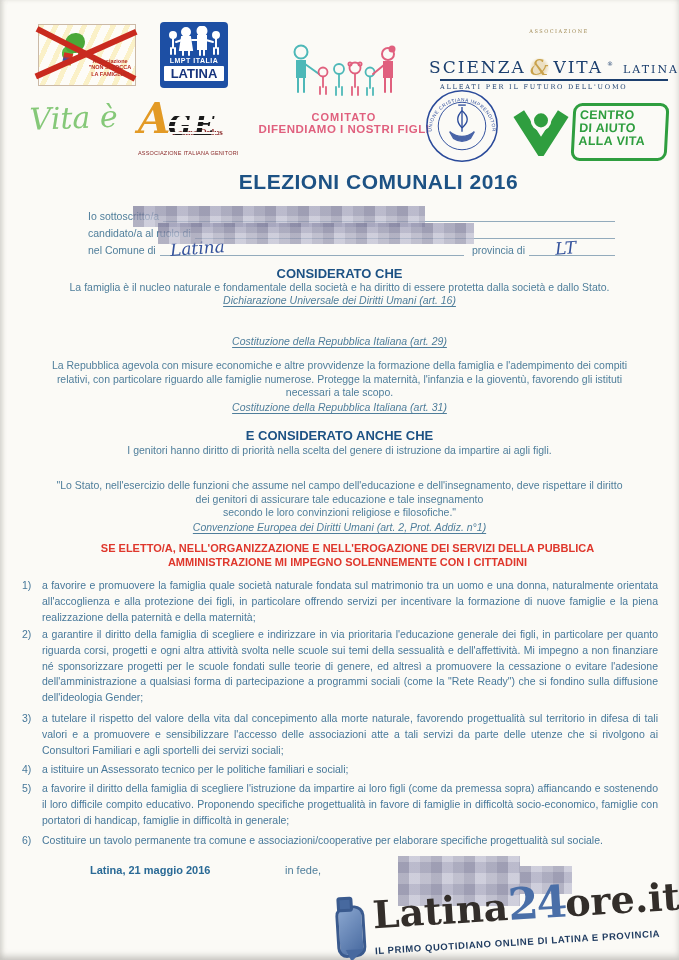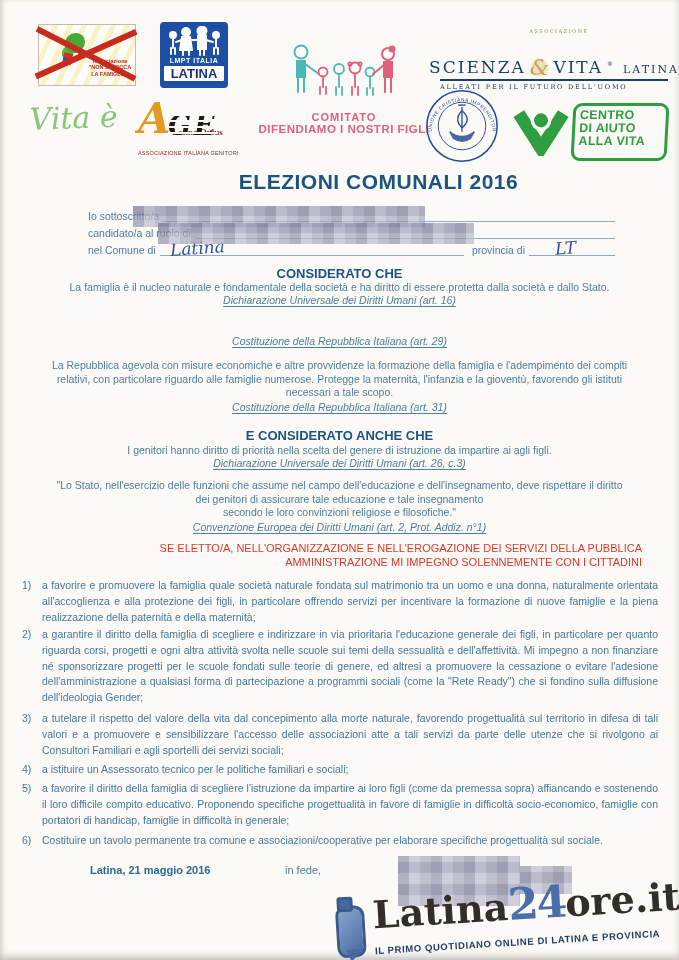--- a/index.html
+++ b/index.html
@@ -71,22 +71,22 @@
   .flabel{white-space:nowrap;padding-right:4px;}
   .fline{flex:1;border-bottom:1px solid #93abbc;height:15px;position:relative;}
   .fline.short{flex:0 0 86px;}
   .hand{position:absolute;left:10px;bottom:-3px;font-family:"DejaVu Serif",serif;font-style:italic;
        font-size:17px;color:#33519b;transform:rotate(-4deg);}
   .h1{position:absolute;left:0;width:100%;text-align:center;color:#1d5284;font-size:13px;font-weight:bold;}
   .para{position:absolute;left:20px;width:639px;text-align:center;color:#4f7e9b;font-size:10.5px;
        line-height:13.5px;white-space:pre-line;}
   .cite{position:absolute;left:20px;width:639px;text-align:center;color:#4f7e9b;font-size:10.5px;
        font-style:italic;text-decoration:underline;text-underline-offset:2px;}
-  .alert{position:absolute;left:3px;width:639px;text-align:right;color:#df372c;font-size:11px;
-       font-weight:normal;line-height:14px;white-space:pre-line;}
+  .alert{position:absolute;left:28px;width:639px;text-align:center;color:#df372c;font-size:11px;
+       font-weight:bold;line-height:14px;white-space:pre-line;}
   .item{position:absolute;left:22px;width:636px;padding-left:20px;box-sizing:border-box;
        text-align:justify;color:#47789a;font-size:10.5px;line-height:15.8px;}
   .item .num{position:absolute;left:0;top:0;}
   .date-row{position:absolute;top:864px;left:90px;width:400px;font-size:11px;}
   .doc-date{color:#2a6a96;font-weight:bold;}
   .in-fede{position:absolute;left:195px;top:0;color:#4f7e9b;font-weight:normal;}
   
   .pixelate{position:absolute;z-index:5;background-image:
       repeating-linear-gradient(90deg, rgba(104,104,138,.40) 0 11px, rgba(176,176,200,.40) 11px 22px, rgba(140,140,168,.40) 22px 33px),
       repeating-linear-gradient(0deg, rgba(208,208,222,.55) 0 11px, rgba(148,148,176,.55) 11px 22px);}
@@ -285,21 +285,20 @@
   <div class="para" style="top:281px;">La famiglia è il nucleo naturale e fondamentale della società e ha diritto di essere protetta dalla società e dallo Stato.</div>
   <div class="cite" style="top:294px;">Dichiarazione Universale dei Diritti Umani (art. 16)</div>
   <div class="cite" style="top:335px;">Costituzione della Repubblica Italiana (art. 29)</div>
   <div class="para" style="top:359px;">La Repubblica agevola con misure economiche e altre provvidenze la formazione della famiglia e l'adempimento dei compiti
 relativi, con particolare riguardo alle famiglie numerose. Protegge la maternità, l'infanzia e la gioventù, favorendo gli istituti
 necessari a tale scopo.</div>
   <div class="cite" style="top:401px;">Costituzione della Repubblica Italiana (art. 31)</div>
 
   <div class="h1" style="top:428px;">E CONSIDERATO ANCHE CHE</div>
   <div class="para" style="top:444px;">I genitori hanno diritto di priorità nella scelta del genere di istruzione da impartire ai agli figli.</div>
-  <div class="cite" style="top:457px;">Dichiarazione Universale dei Diritti Umani (art. 26, c.3)</div>
   <div class="para" style="top:479px;">"Lo Stato, nell'esercizio delle funzioni che assume nel campo dell'educazione e dell'insegnamento, deve rispettare il diritto
 dei genitori di assicurare tale educazione e tale insegnamento
 secondo le loro convinzioni religiose e filosofiche."</div>
   <div class="cite" style="top:521px;">Convenzione Europea dei Diritti Umani (art. 2, Prot. Addiz. n°1)</div>
 
   <div class="alert" style="top:541px;">SE ELETTO/A, NELL'ORGANIZZAZIONE E NELL'EROGAZIONE DEI SERVIZI DELLA PUBBLICA
 AMMINISTRAZIONE MI IMPEGNO SOLENNEMENTE CON I CITTADINI</div>
 
   <div class="item" style="top:578px;">
     <span class="num">1)</span>

